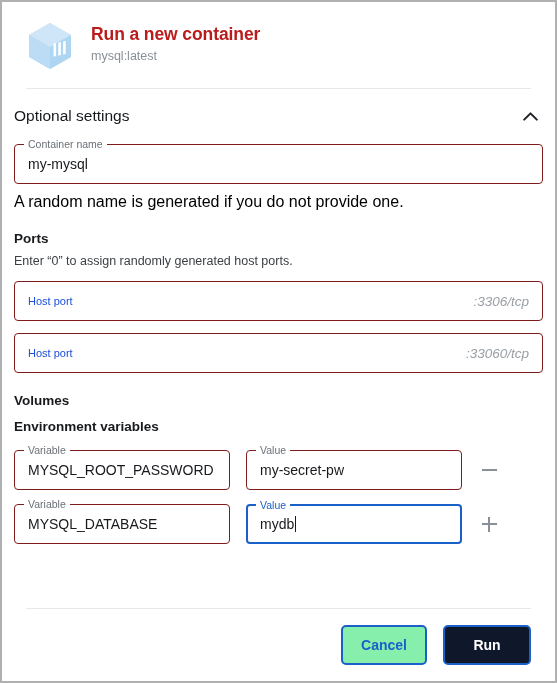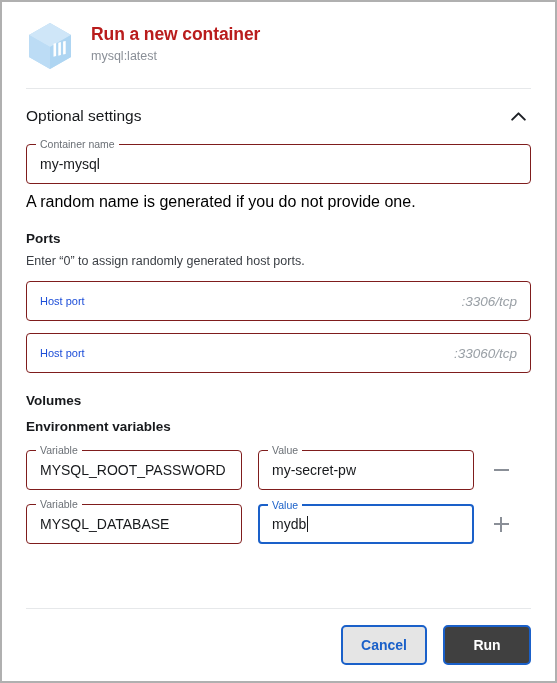--- a/index.html
+++ b/index.html
@@ -60,21 +60,21 @@
   .divider {
     height: 1px;
     background: #e6e8ea;
     margin: 0 24px;
     flex: 0 0 auto;
   }
 
   
   .body {
     flex: 1 1 auto;
-    padding: 0 24px;
+    padding: 0 12px;
     box-sizing: border-box;
     overflow: hidden;
   }
 
   .section-head {
     display: flex;
     align-items: center;
     justify-content: space-between;
     padding-top: 14px;
     padding-bottom: 11px;
@@ -231,27 +231,27 @@
     border-radius: 5px;
     cursor: pointer;
     box-sizing: border-box;
     height: 40px;
     display: flex;
     align-items: center;
     justify-content: center;
   }
   .btn-outline {
     width: 86px;
-    background: #e5e5e5;
+    background: #86efac;
     border: 2px solid #1a60c9;
     color: #1a60c9;
   }
   .btn-primary {
     width: 88px;
-    background: #404040;
+    background: #0f172a;
     border: 2px solid #1a60c9;
     color: #ffffff;
   }
 </style>
 </head>
 <body>
 
 <div class="dialog">
 
   <div class="header">

